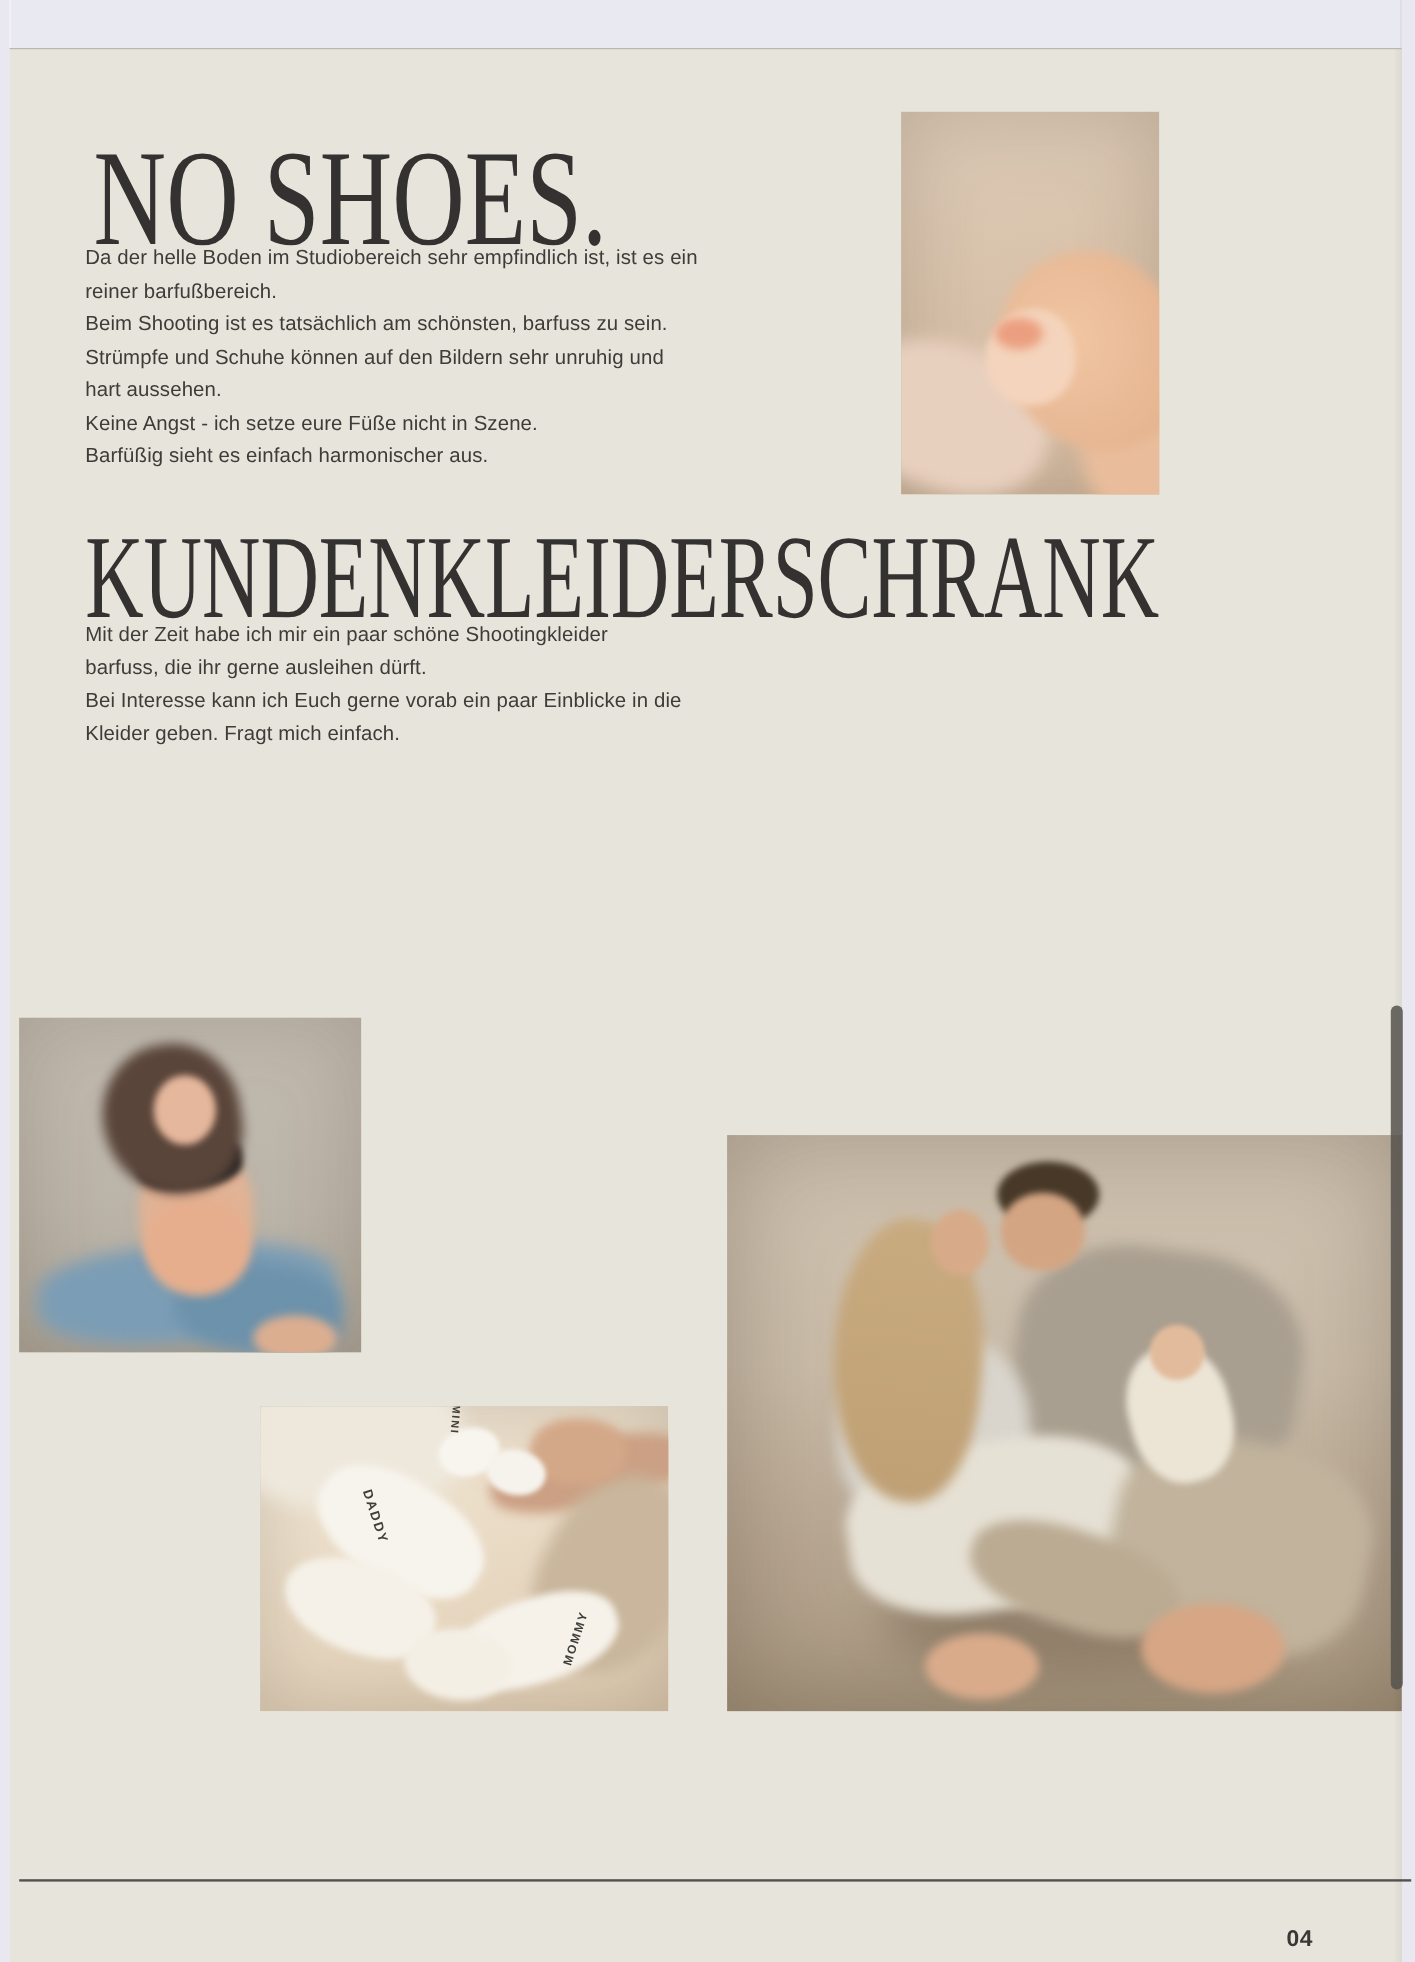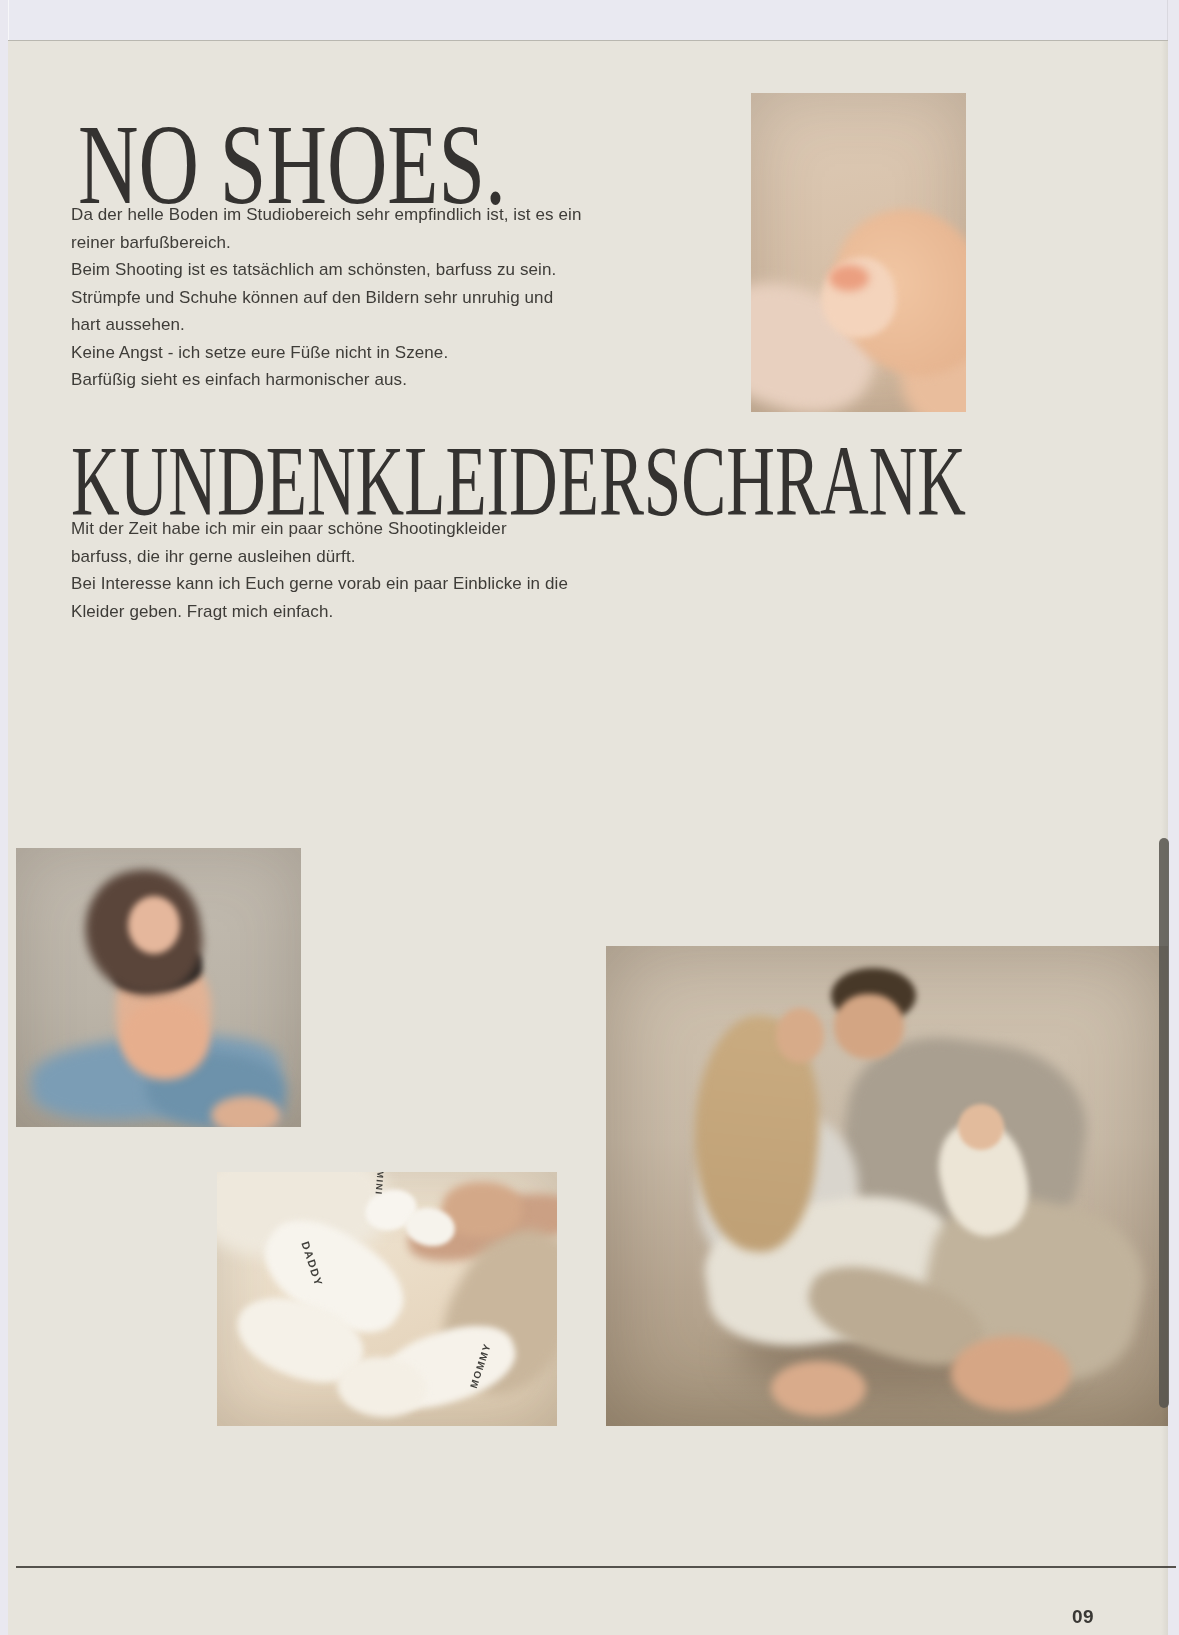--- a/index.html
+++ b/index.html
@@ -171,20 +171,20 @@
       <div class="f-wface"></div>
       <div class="f-mhair"></div>
       <div class="f-mface"></div>
       <div class="f-baby"></div>
       <div class="f-babyhead"></div>
       <div class="f-feet1"></div>
       <div class="f-feet2"></div>
     </div>
 
     <div class="rule"></div>
-    <div class="page-number">09</div>
+    <div class="page-number">04</div>
 
     <div class="page-right-shade"></div>
   </div>
 
   <div class="scroll-thumb"></div>
 
 </div>
 
 </body></html>

